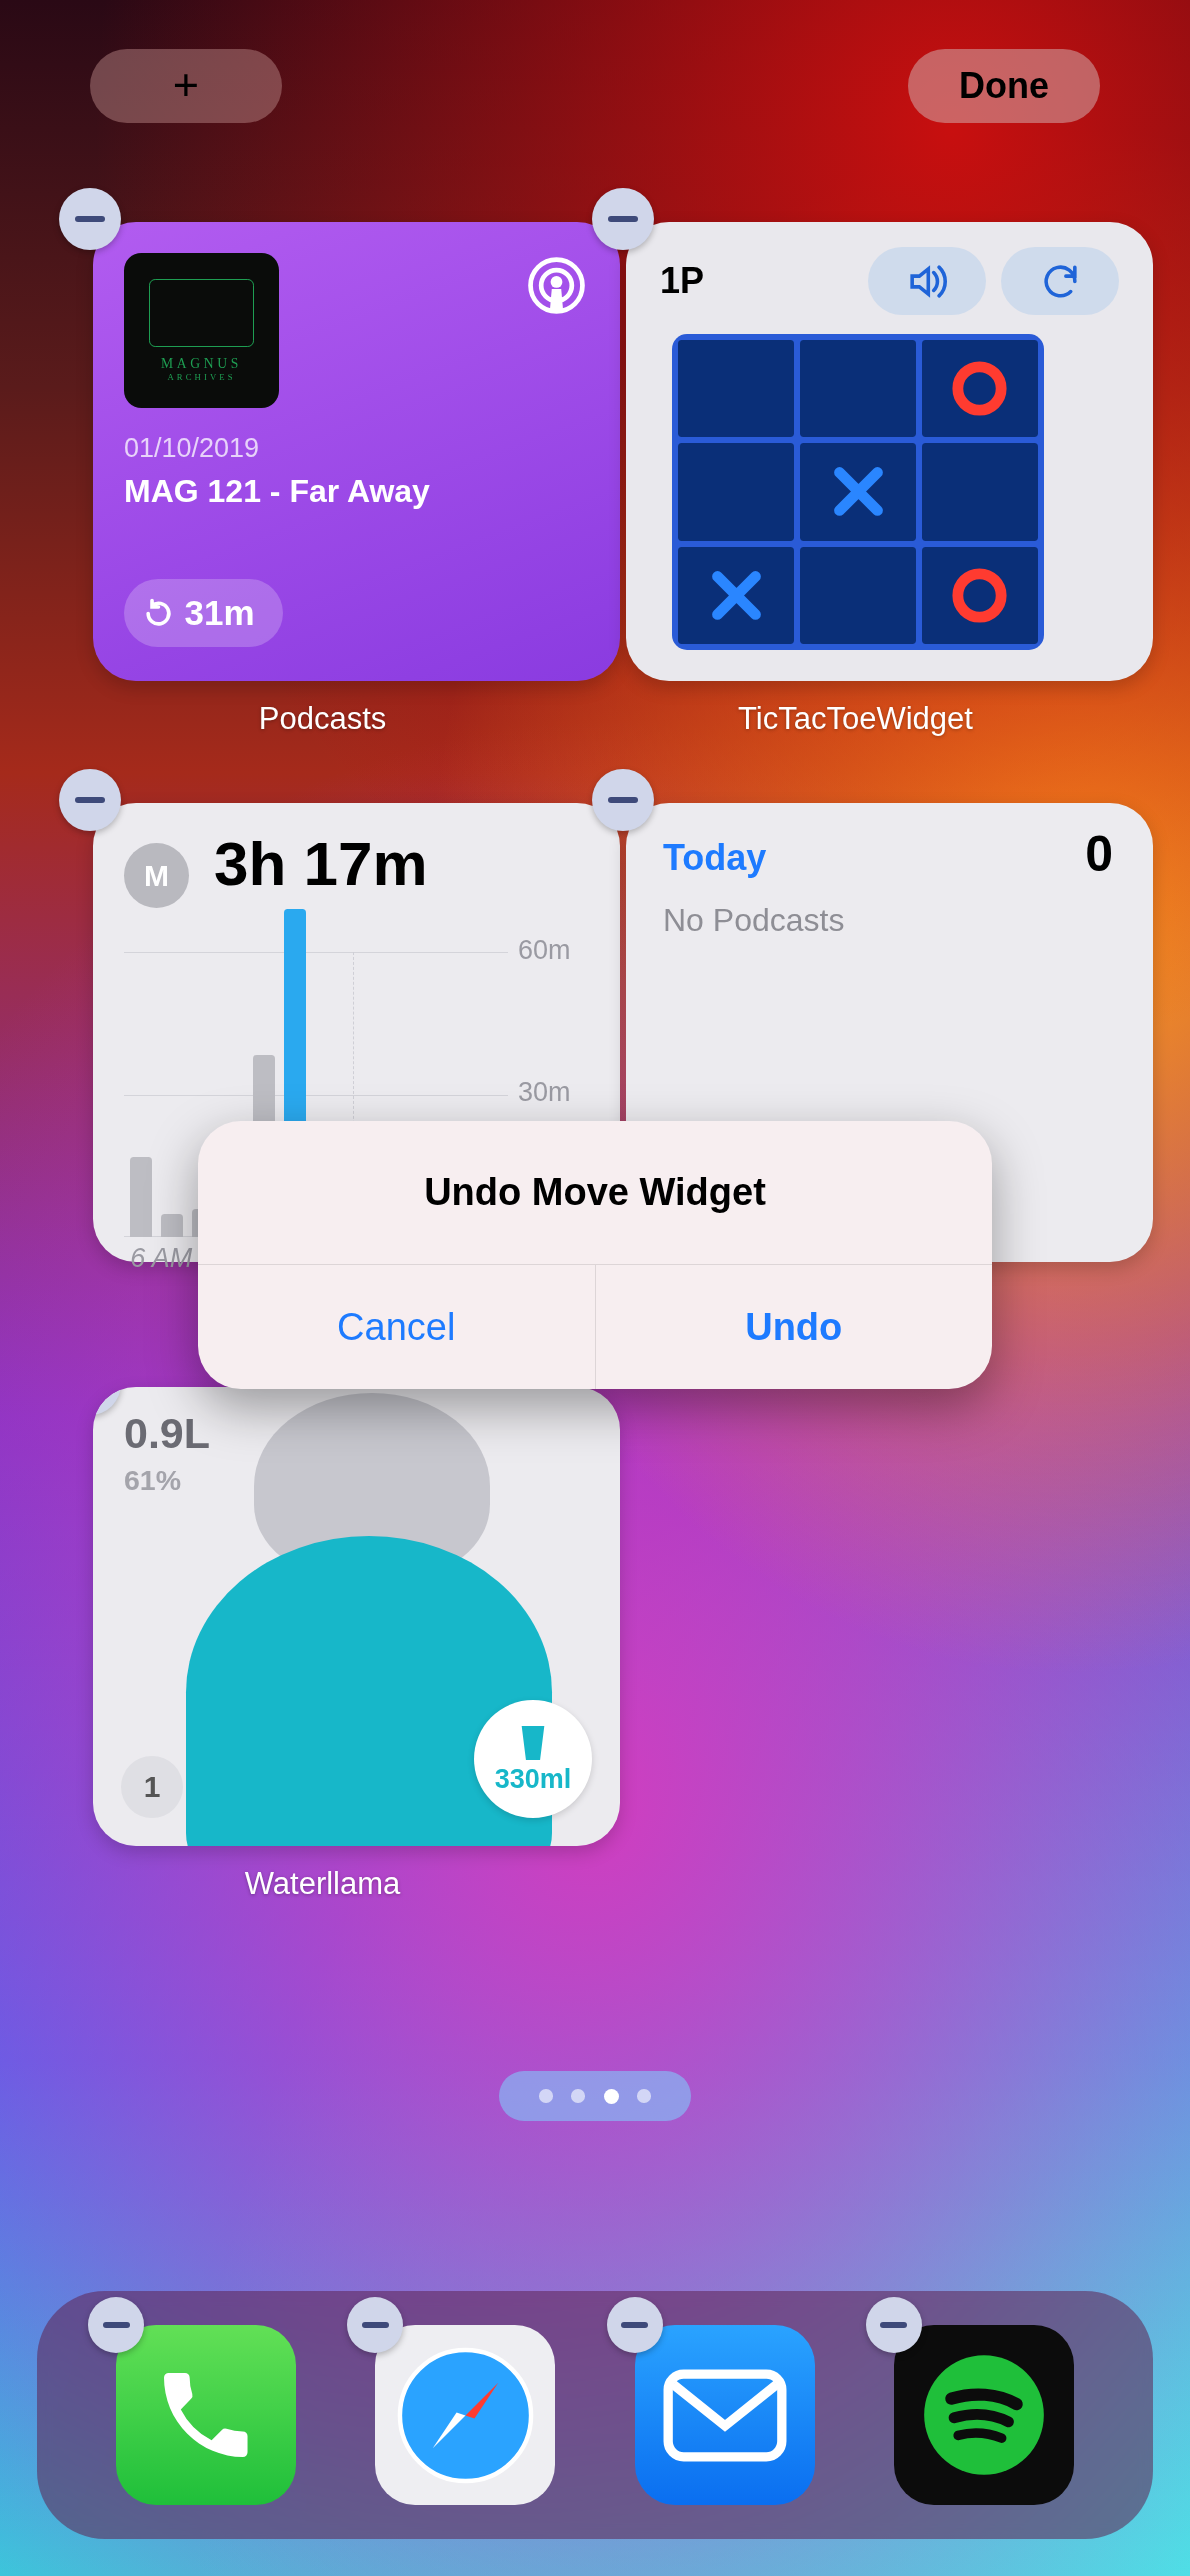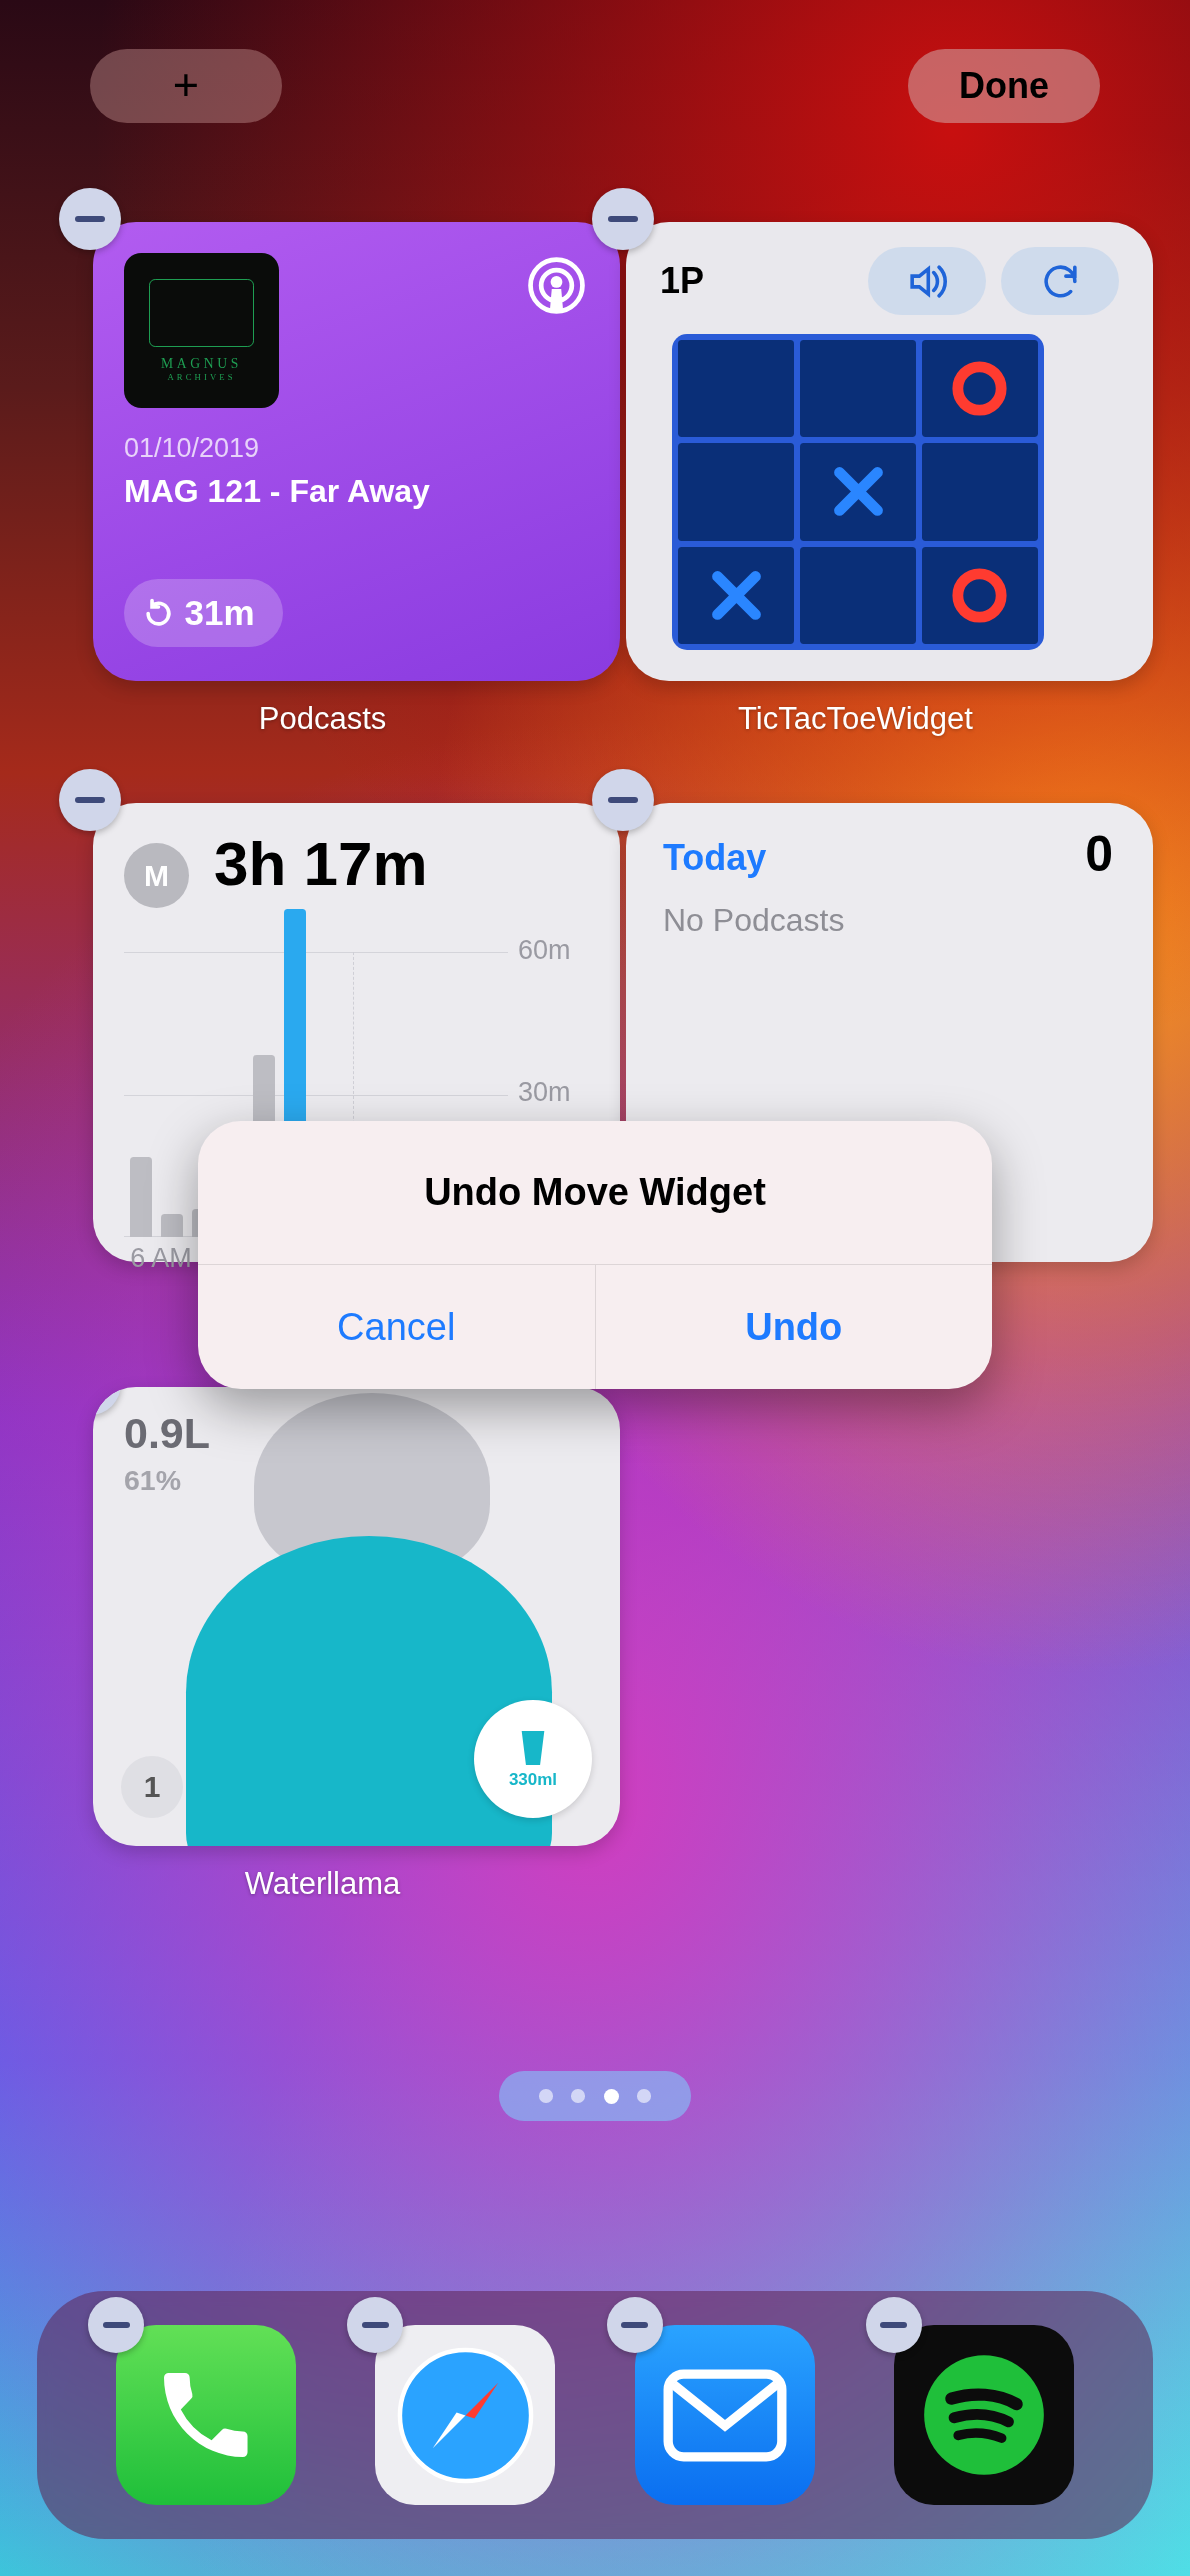--- a/index.html
+++ b/index.html
@@ -61,38 +61,38 @@
   .stime .big { position:absolute; left:121px; top:25px; font-size:62px; font-weight:700; color:#000;}
   .stime .chart { position:absolute; left:31px; top:149px; right:18.6px; bottom:25px;}
   .stime .gl { position:absolute; left:0; right:93px; border-top:1.2px solid #d4d4da;}
   .stime .gl1{top:0%;} .stime .gl2{top:50%;} .stime .gl3{bottom:0;}
   .stime .glab { position:absolute; right:31px; font-size:27px; color:#9a9aa2; font-weight:500;}
   .stime .glab1{top:-17.4px;} .stime .glab2{top:calc(50% - 17.4px);}
   .stime .vline { position:absolute; top:0; bottom:-6.2px; border-left:1.9px dashed #cfcfd6;}
   .stime .bars { position:absolute; left:6.2px; right:93px; bottom:0; top:0; display:flex; align-items:flex-end; gap:8.7px;}
   .stime .bcol { width:22px; position:relative; display:flex; flex-direction:column; justify-content:flex-end;}
   .stime .seg { width:100%;}
-  .stime .xlab { position:absolute; left:6.2px; bottom:-37px; font-size:27px; color:#9a9aa2; font-weight:500;}
+  .stime .xlab { position:absolute; left:6.2px; bottom:-37px; font-size:27px; color:#9a9aa2; font-weight:500;font-style:italic;}
 
   
   .rem { left:626px; top:803px; background:#ecebef; }
   .rem .heading { position:absolute; left:37px; top:34px; font-size:36px; font-weight:700; color:#1e7bff;}
   .rem .count { position:absolute; right:40px; top:22px; font-size:50px; font-weight:800; color:#000;}
   .rem .empty { position:absolute; left:37px; top:99px; font-size:32px; font-weight:500; color:#8e8e95;}
 
   
   .water { left:93px; top:1387px; background:linear-gradient(180deg,#ecebef 0%,#ecebef 100%); overflow:hidden;}
   .water .liters { position:absolute; left:31px; top:22px; font-size:43px; font-weight:800; color:#6b6b73;}
   .water .pct { position:absolute; left:31px; top:77px; font-size:28.5px; font-weight:600; color:#a4a4ab;}
   .water .llama-head { position:absolute; left:161px; top:6.2px; width:236px; height:186px; border-radius:50% 50% 40% 40%; background:#c7c7ce;}
   .water .llama-body { position:absolute; left:93px; top:149px; width:366px; height:347px;
                        background:#17b7c9; border-radius:50% 50% 50px 50px / 45% 45% 50px 50px;}
   .water .streak { position:absolute; left:28px; bottom:28px; width:62px; height:62px; border-radius:50%; background:#dfdfe4; display:flex;align-items:center;justify-content:center; font-size:30px; font-weight:700; color:#555;}
   .water .cup { position:absolute; right:28px; bottom:28px; width:118px; height:118px; border-radius:50%; background:#fff; display:flex; flex-direction:column; align-items:center; justify-content:center; gap:1.2px; box-shadow:0 2.5px 7.4px rgba(0,0,0,0.15);}
-  .water .cup span { font-size:17px; font-weight:800; color:#17b7c9;}
+  .water .cup span { font-size:27px; font-weight:800; color:#17b7c9;}
 
   
   .page-dots { position:absolute; left:50%; transform:translateX(-50%); top:2071px; width:192px; height:50px; border-radius:28px; background:rgba(125,210,255,0.55);
                display:flex; align-items:center; justify-content:center; gap:18.6px;}
   .page-dots .dot { width:13.6px; height:13.6px; border-radius:50%; background:rgba(255,255,255,0.6);}
   .page-dots .dot.active { background:#fff; width:15px;height:15px;}
 
   
   .dock { position:absolute; left:37px; right:37px; bottom:37px; height:248px; border-radius:68px;
           background:rgba(95,35,80,0.55); backdrop-filter:blur(6.2px); display:flex; align-items:center; justify-content:space-evenly;}

